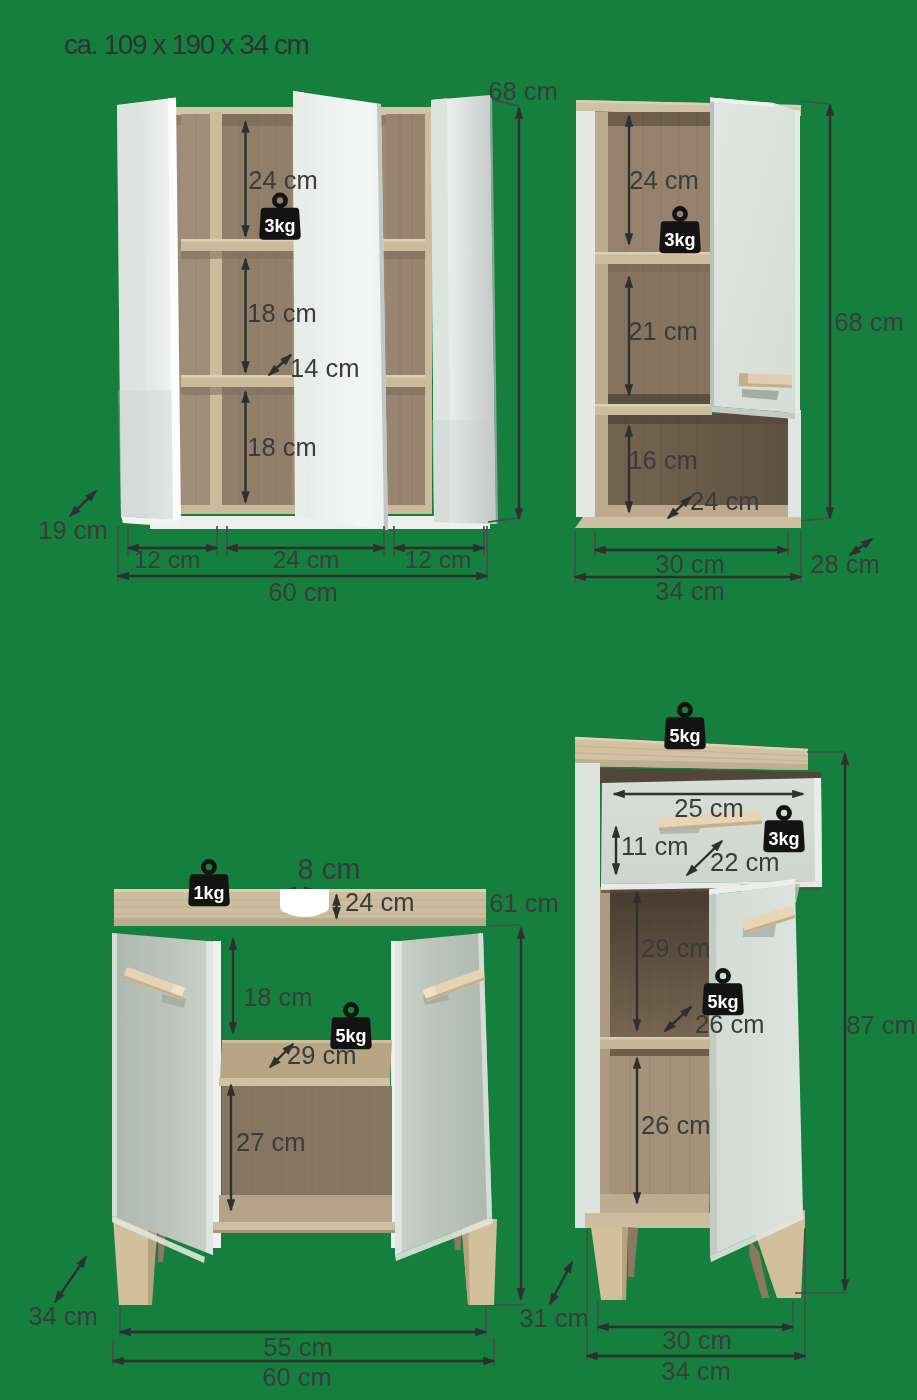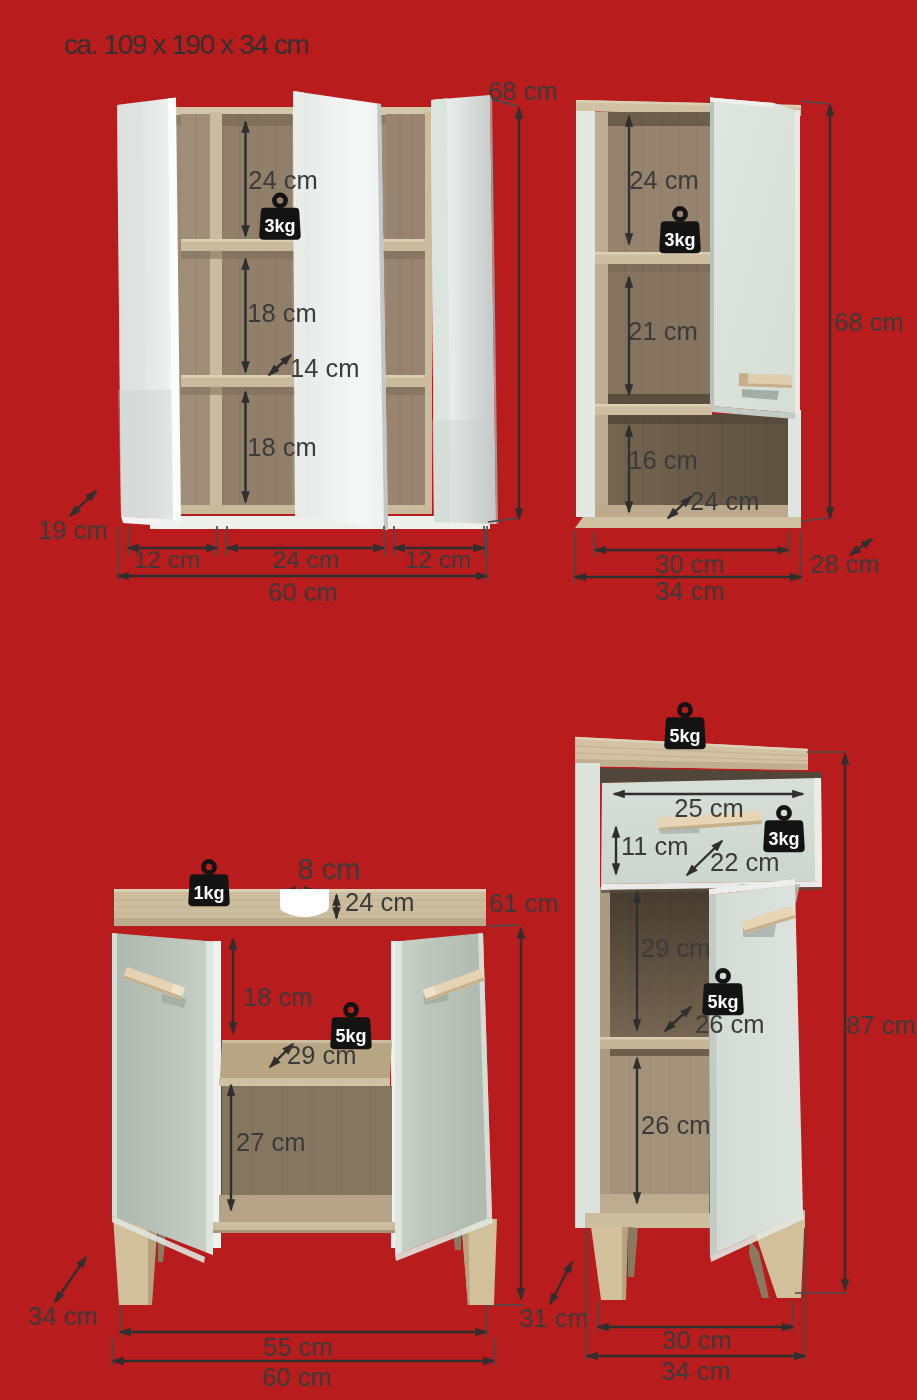--- a/index.html
+++ b/index.html
@@ -1,16 +1,16 @@
 <!DOCTYPE html>
 <html><head>
 <meta charset="utf-8">
 <style>
   html,body{margin:0;padding:0;background:#ffffff;}
-  #page{position:relative;width:917px;height:1400px;background:#b91c1c;overflow:hidden;}
+  #page{position:relative;width:917px;height:1400px;background:#15803d;overflow:hidden;}
   svg{position:absolute;left:0;top:0;}
   text{font-family:"Liberation Sans",sans-serif;}
   .d{font-size:25.5px;fill:#3b3b3b;}
   .d2{font-size:24.5px;fill:#3b3b3b;}
   .t{font-size:28px;fill:#313131;}
   .w{font-size:18px;font-weight:bold;fill:#ffffff;}
   .ln{stroke:#2f2f2f;stroke-width:2.4;fill:none;}
   .tk{stroke:#4a4a4a;stroke-width:1.7;fill:none;}
 </style>
 </head>

